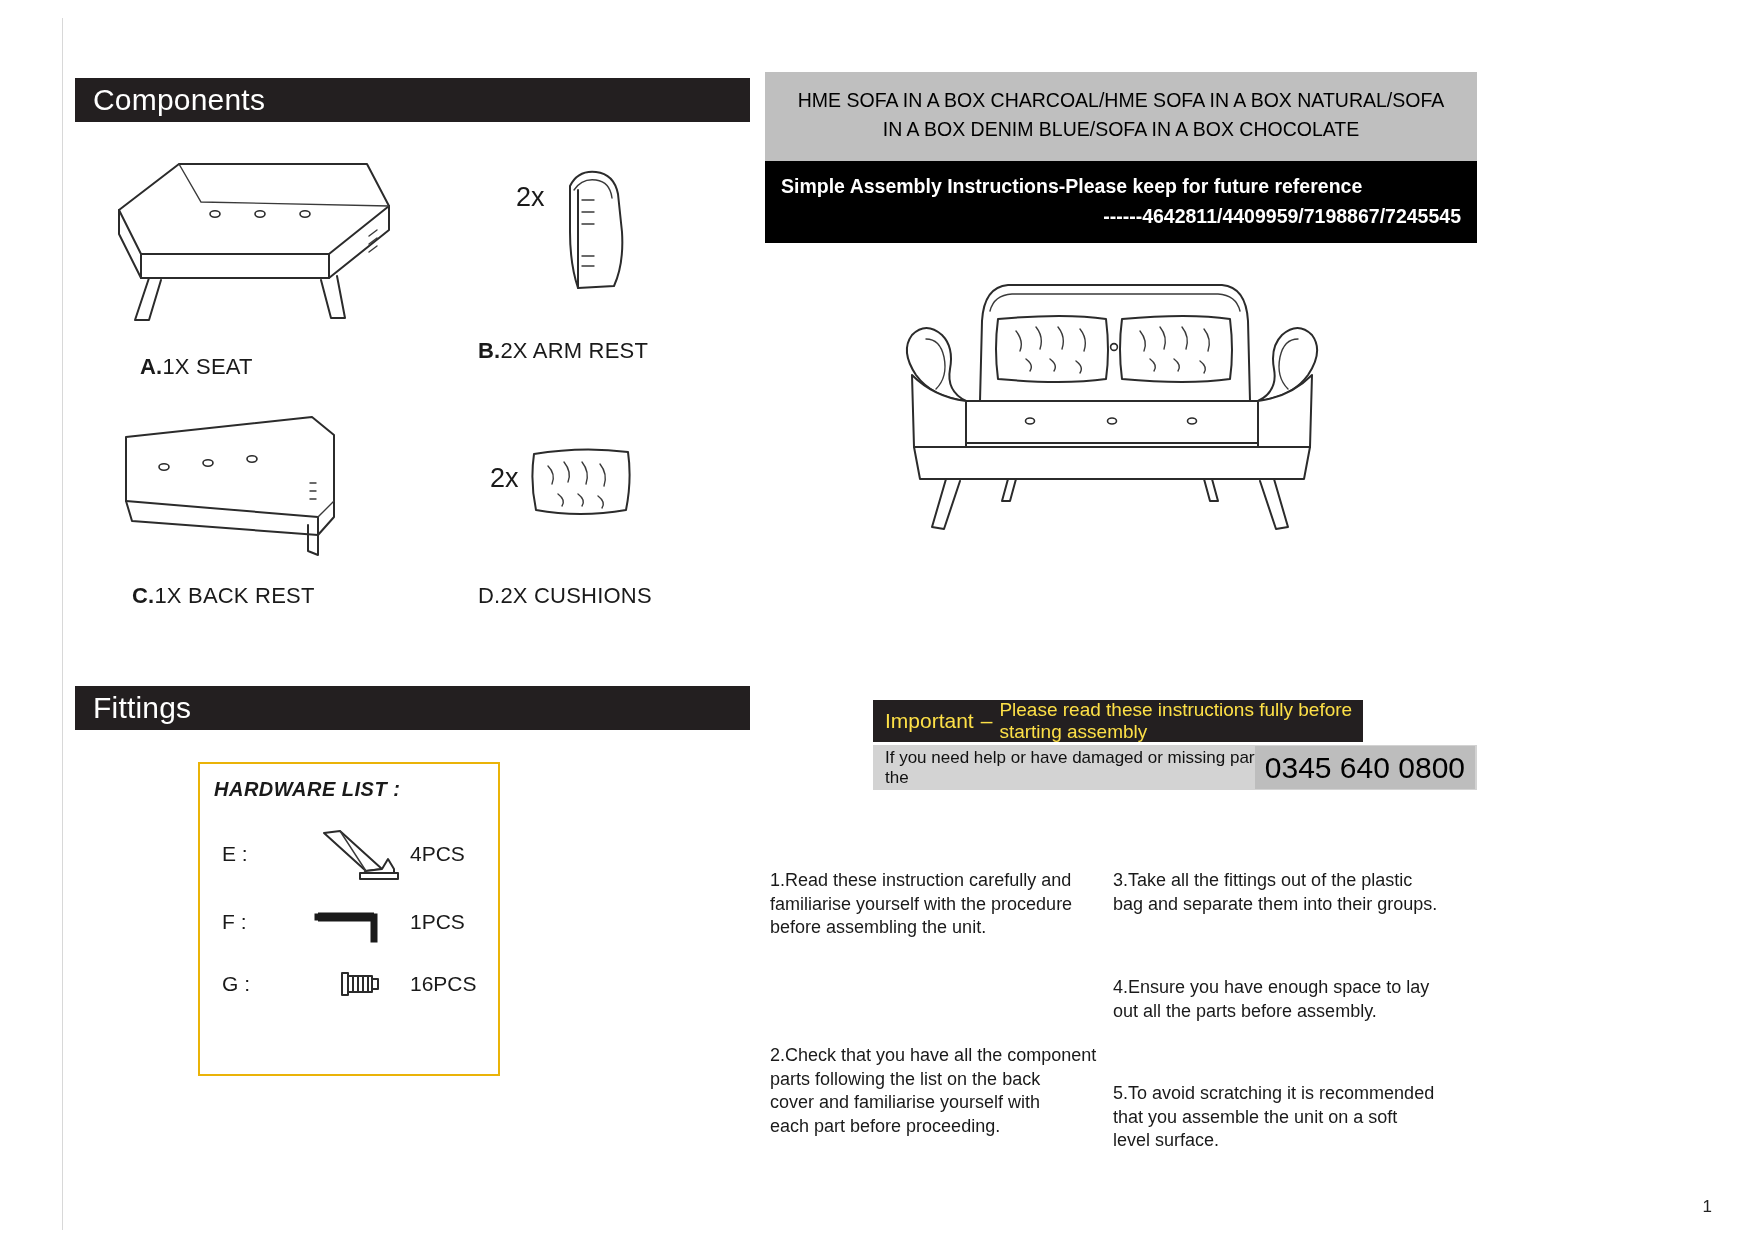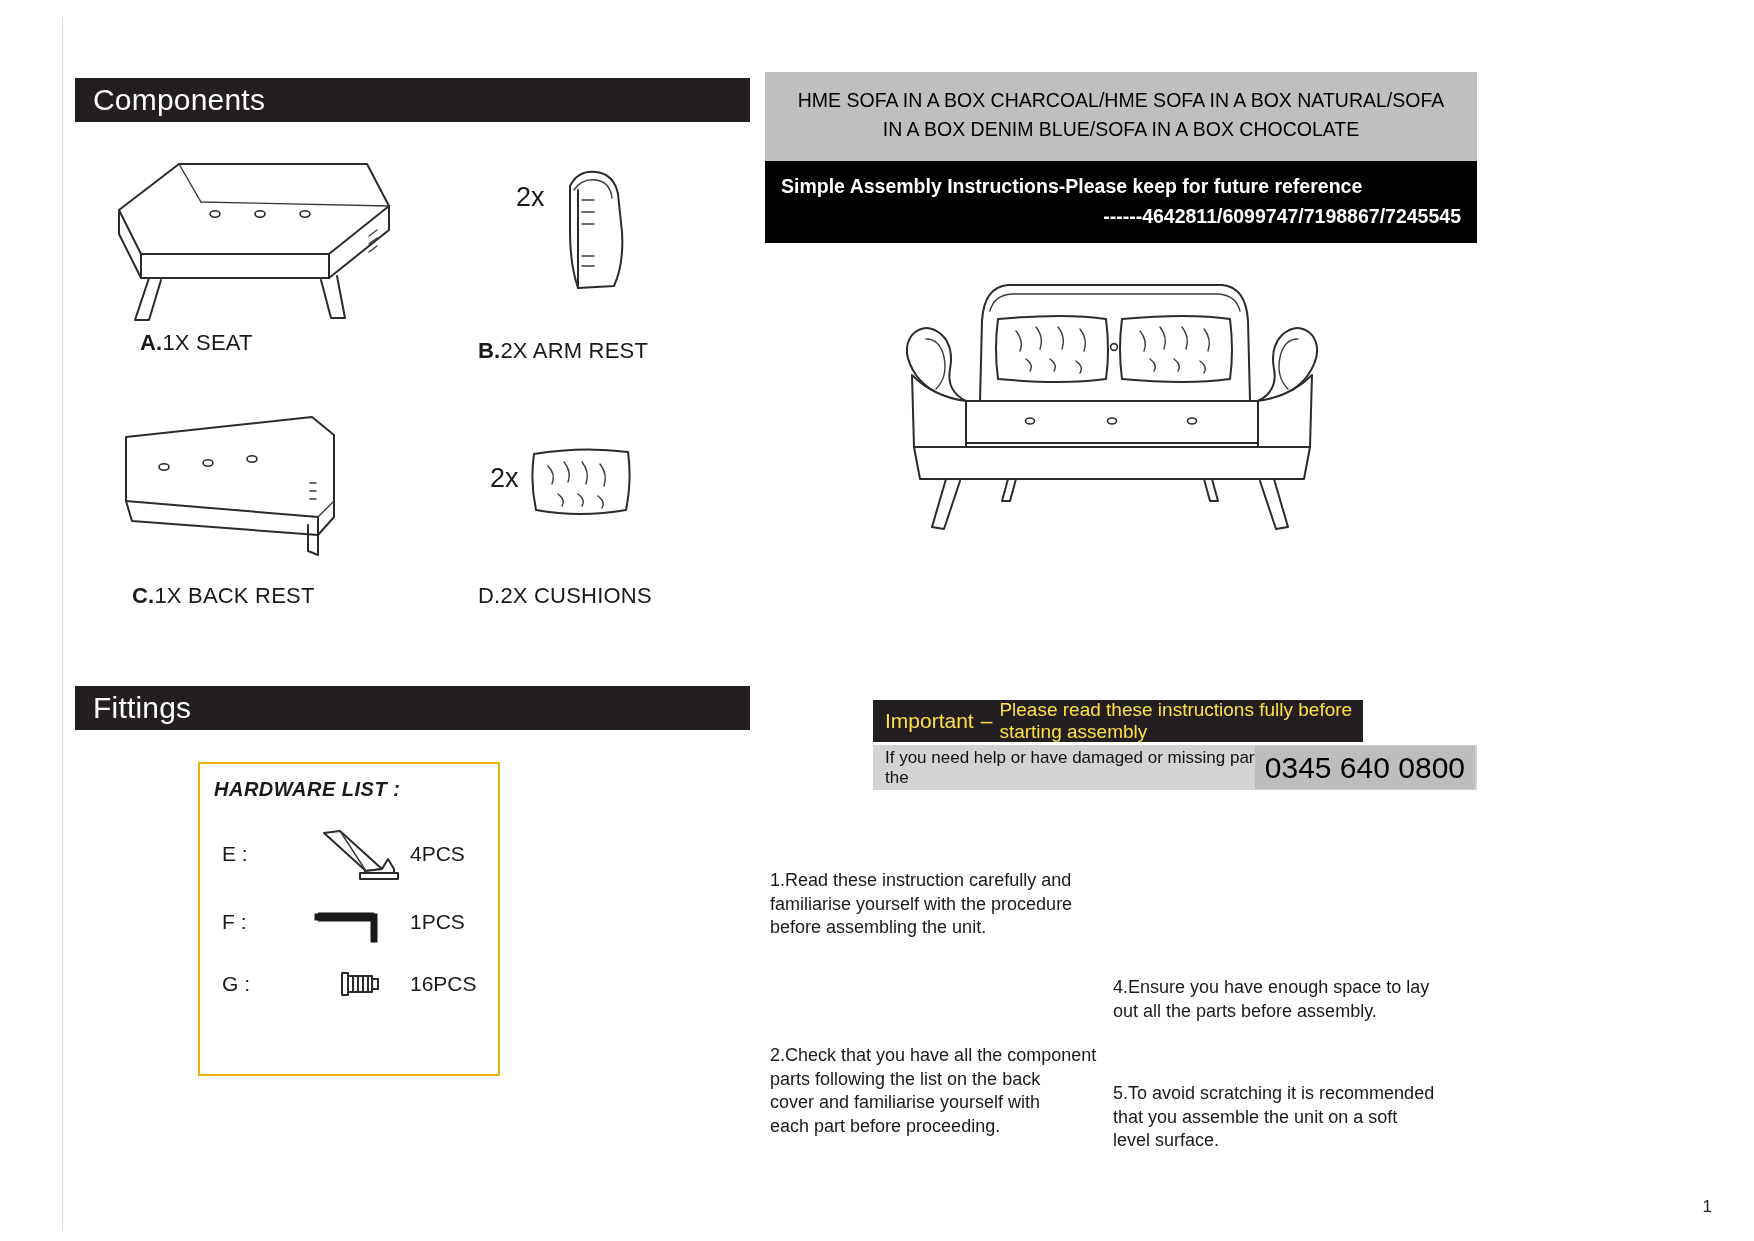--- a/index.html
+++ b/index.html
@@ -136,21 +136,21 @@
       <path class="ln" d="M224 104 L224 128"></path>
       <path class="ln-thin" d="M74 14 L96 52 L284 56"></path>
       <ellipse class="dot" cx="110" cy="64" rx="5" ry="3.2"></ellipse>
       <ellipse class="dot" cx="155" cy="64" rx="5" ry="3.2"></ellipse>
       <ellipse class="dot" cx="200" cy="64" rx="5" ry="3.2"></ellipse>
       <path class="ln-thin" d="M264 86 L272 80 M264 94 L272 88 M264 102 L272 96"></path>
       <path class="ln" d="M44 128 L30 170 L44 170 L56 130"></path>
       <path class="ln" d="M216 130 L226 168 L240 168 L232 126"></path>
     </svg>
   </div>
-  <div class="comp-label" style="left:140px; top:330px;">
+  <div class="comp-label" style="left:140px; top:354px;">
     <b>A.</b><span>1X SEAT</span>
   </div>
 
   <div class="qty-label" style="left:516px; top:182px;">2x</div>
   <div class="art" id="art-armrest" style="left:552px; top:160px; width:110px; height:140px;">
     <svg width="110" height="140" viewBox="0 0 110 140">
       <path class="ln-fill" d="M18 26 Q26 10 44 12 Q62 14 66 34 L70 72 Q72 104 62 126 L26 128 Q18 104 18 72 Z"></path>
       <path class="ln-thin" d="M22 30 Q30 18 44 20 Q58 22 60 38"></path>
       <path class="ln" d="M26 128 L26 30"></path>
       <path class="ln-thin" d="M30 40 L42 40 M30 52 L42 52 M30 64 L42 64"></path>
@@ -228,21 +228,21 @@
         </svg>
       </div>
       <div class="hw-qty">16PCS</div>
     </div>
   </div>
 
   <div id="title-block">
     <div id="product-title">HME SOFA IN A BOX CHARCOAL/HME SOFA IN A BOX NATURAL/SOFA IN A BOX DENIM BLUE/SOFA IN A BOX CHOCOLATE</div>
     <div id="instr-band">
       <div class="l1">Simple Assembly Instructions-Please keep for future reference</div>
-      <div class="l2">------4642811/6099747/7198867/7245545</div>
+      <div class="l2">------4642811/4409959/7198867/7245545</div>
     </div>
   </div>
 
   <div class="art" id="art-sofa" style="left:870px; top:265px; width:480px; height:290px;">
     <svg width="480" height="290" viewBox="0 0 480 290">
 
       <path class="ln-fill" d="M112 56 Q114 22 138 20 L352 20 Q376 22 378 56 L380 136 L110 136 Z"></path>
       <path class="ln-thin" d="M120 46 Q124 30 142 29 L348 29 Q366 30 370 46"></path>
 
       <path class="ln-fill" d="M128 54 Q196 48 236 54 Q240 86 236 114 Q194 120 128 114 Q124 84 128 54 Z"></path>
@@ -289,20 +289,24 @@
     <span>1.</span><span>Read these instruction carefully and
 familiarise yourself with the procedure
 before assembling the unit.</span>
   </div>
   <div class="step" style="left:770px; top:1020px; width:340px;">
     <span>2.</span><span>Check that you have all the component
 parts following the list on the back
 cover and familiarise yourself with
 each part before proceeding.</span>
   </div>
+  <div class="step" style="left:1113px; top:845px; width:350px;">
+    <span>3.</span><span>Take all the fittings out of the plastic
+bag and separate them into their groups.</span>
+  </div>
   <div class="step" style="left:1113px; top:952px; width:350px;">
     <span>4.</span><span>Ensure you have enough space to lay
 out all the parts before assembly.</span>
   </div>
   <div class="step" style="left:1113px; top:1058px; width:350px;">
     <span>5.</span><span>To avoid scratching it is recommended
 that you assemble the unit on a soft
 level surface.</span>
   </div>
 

